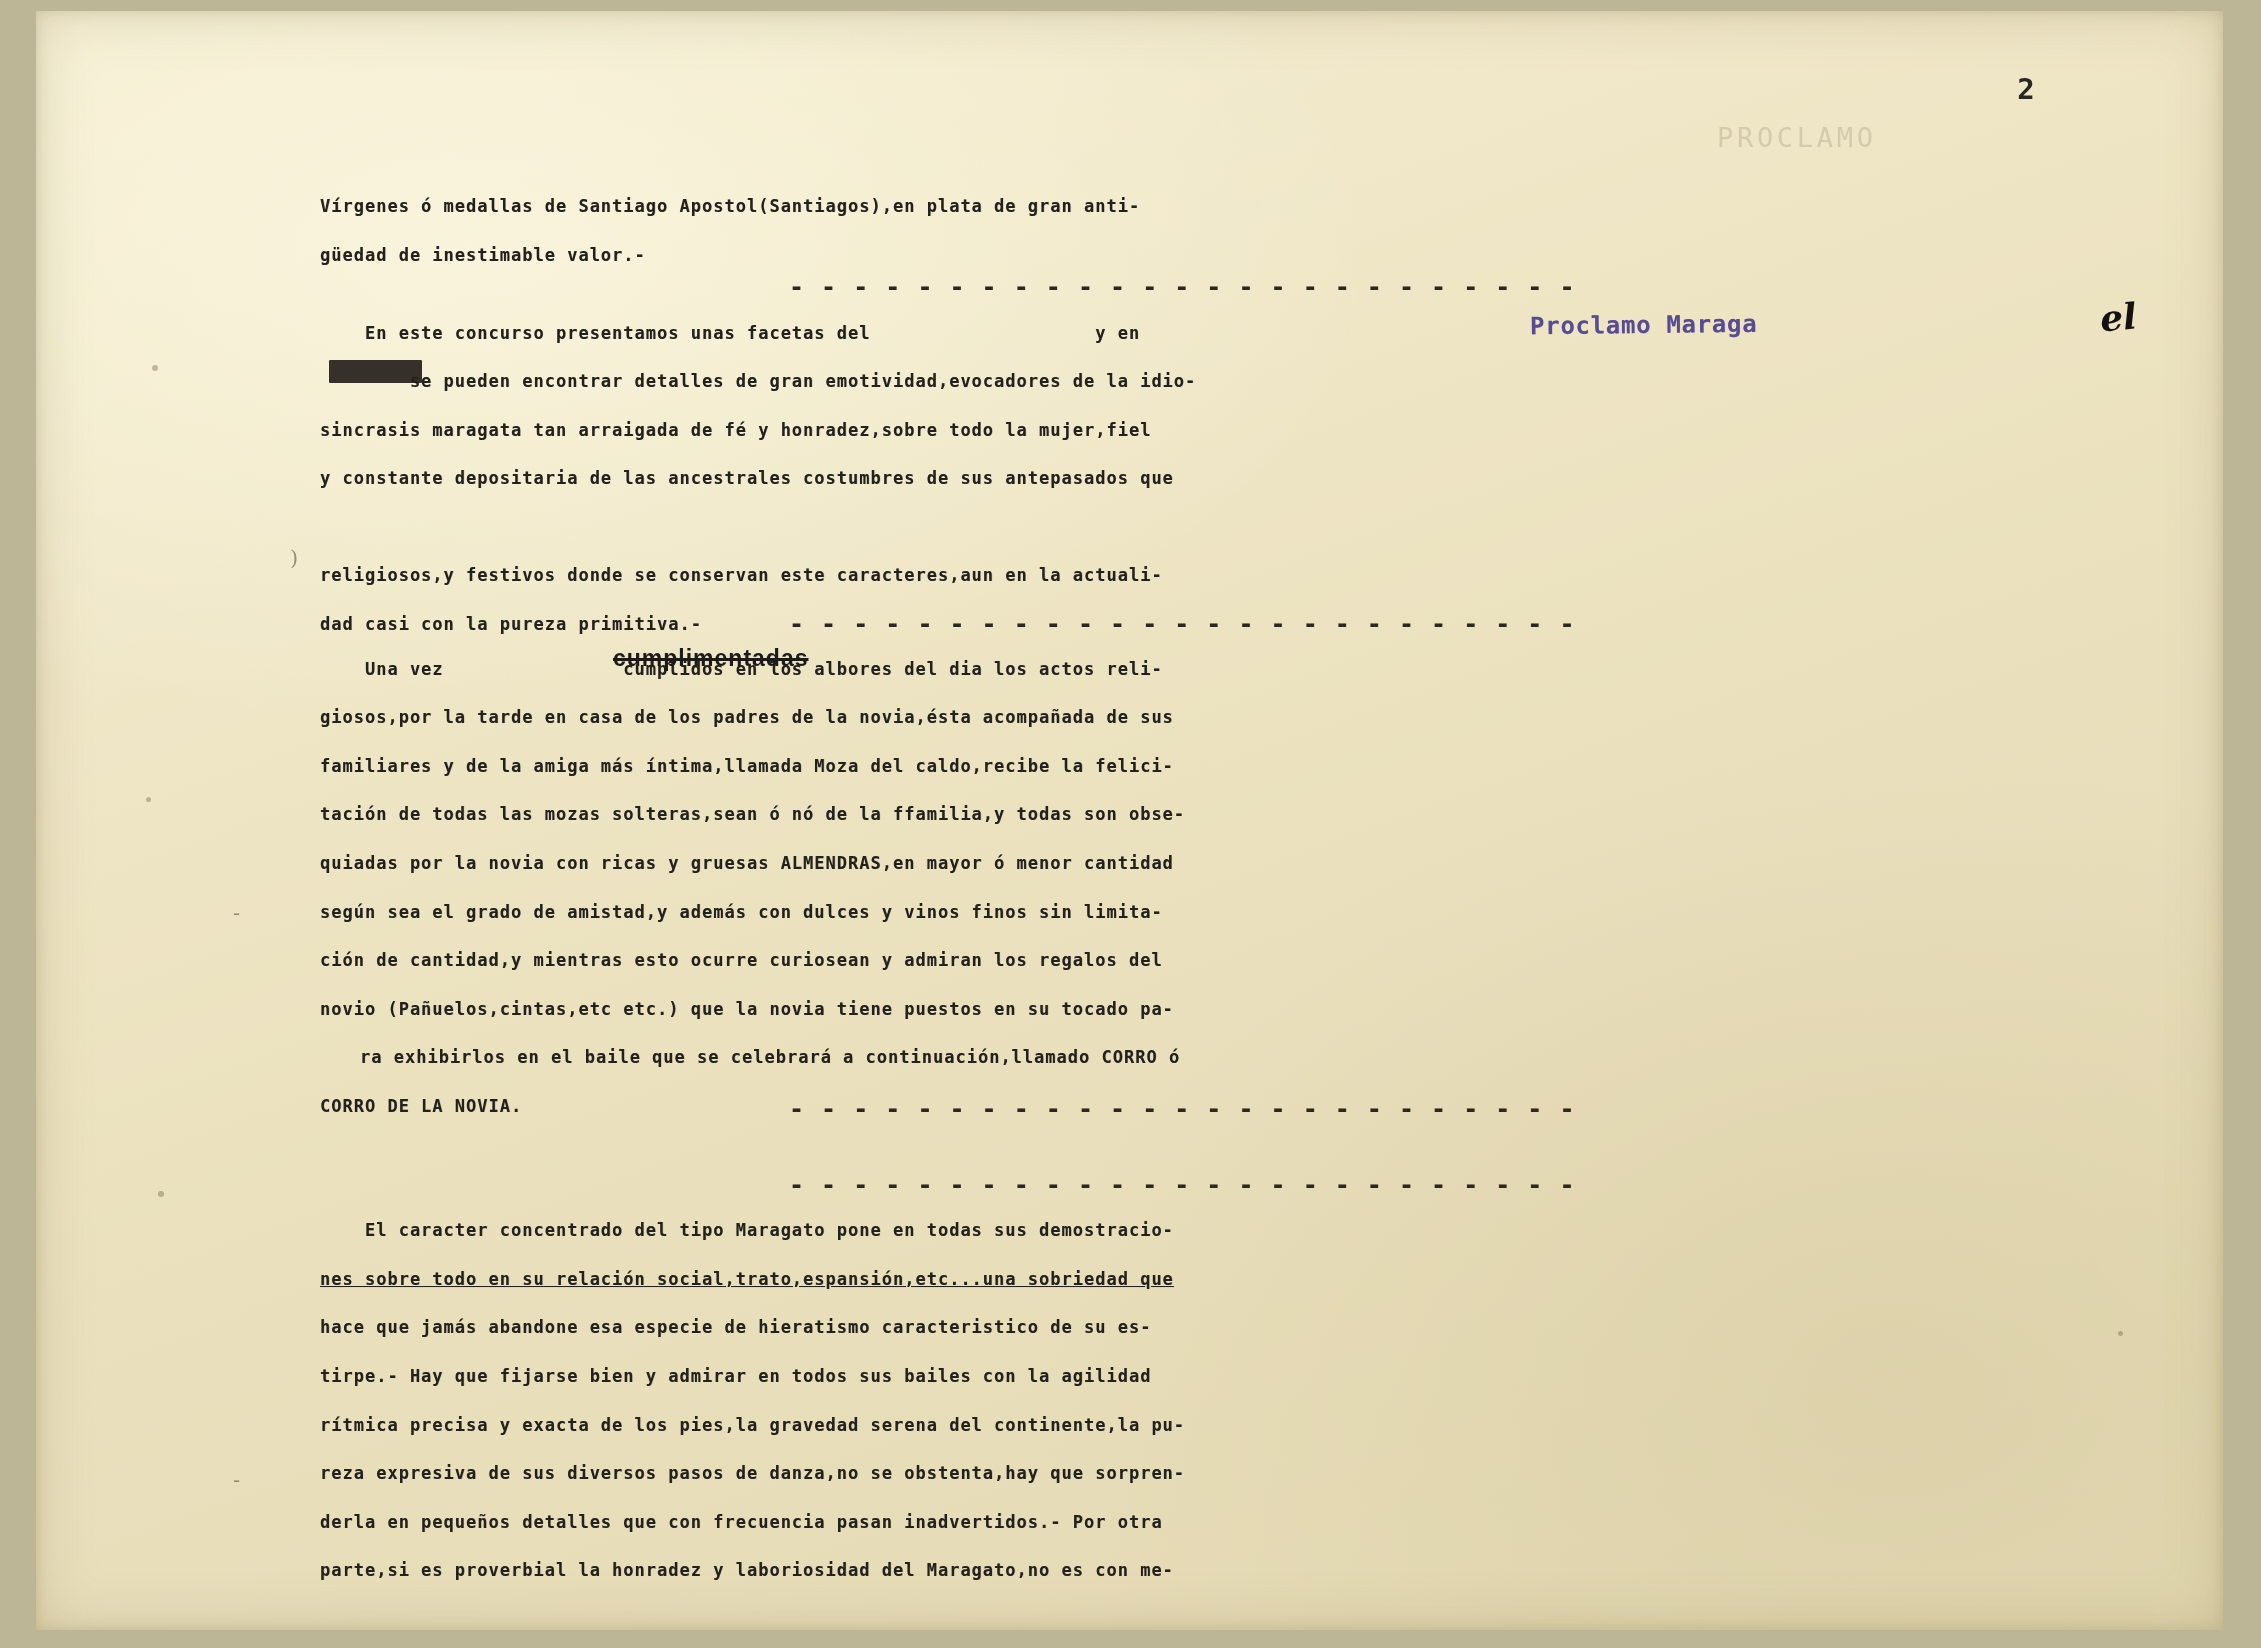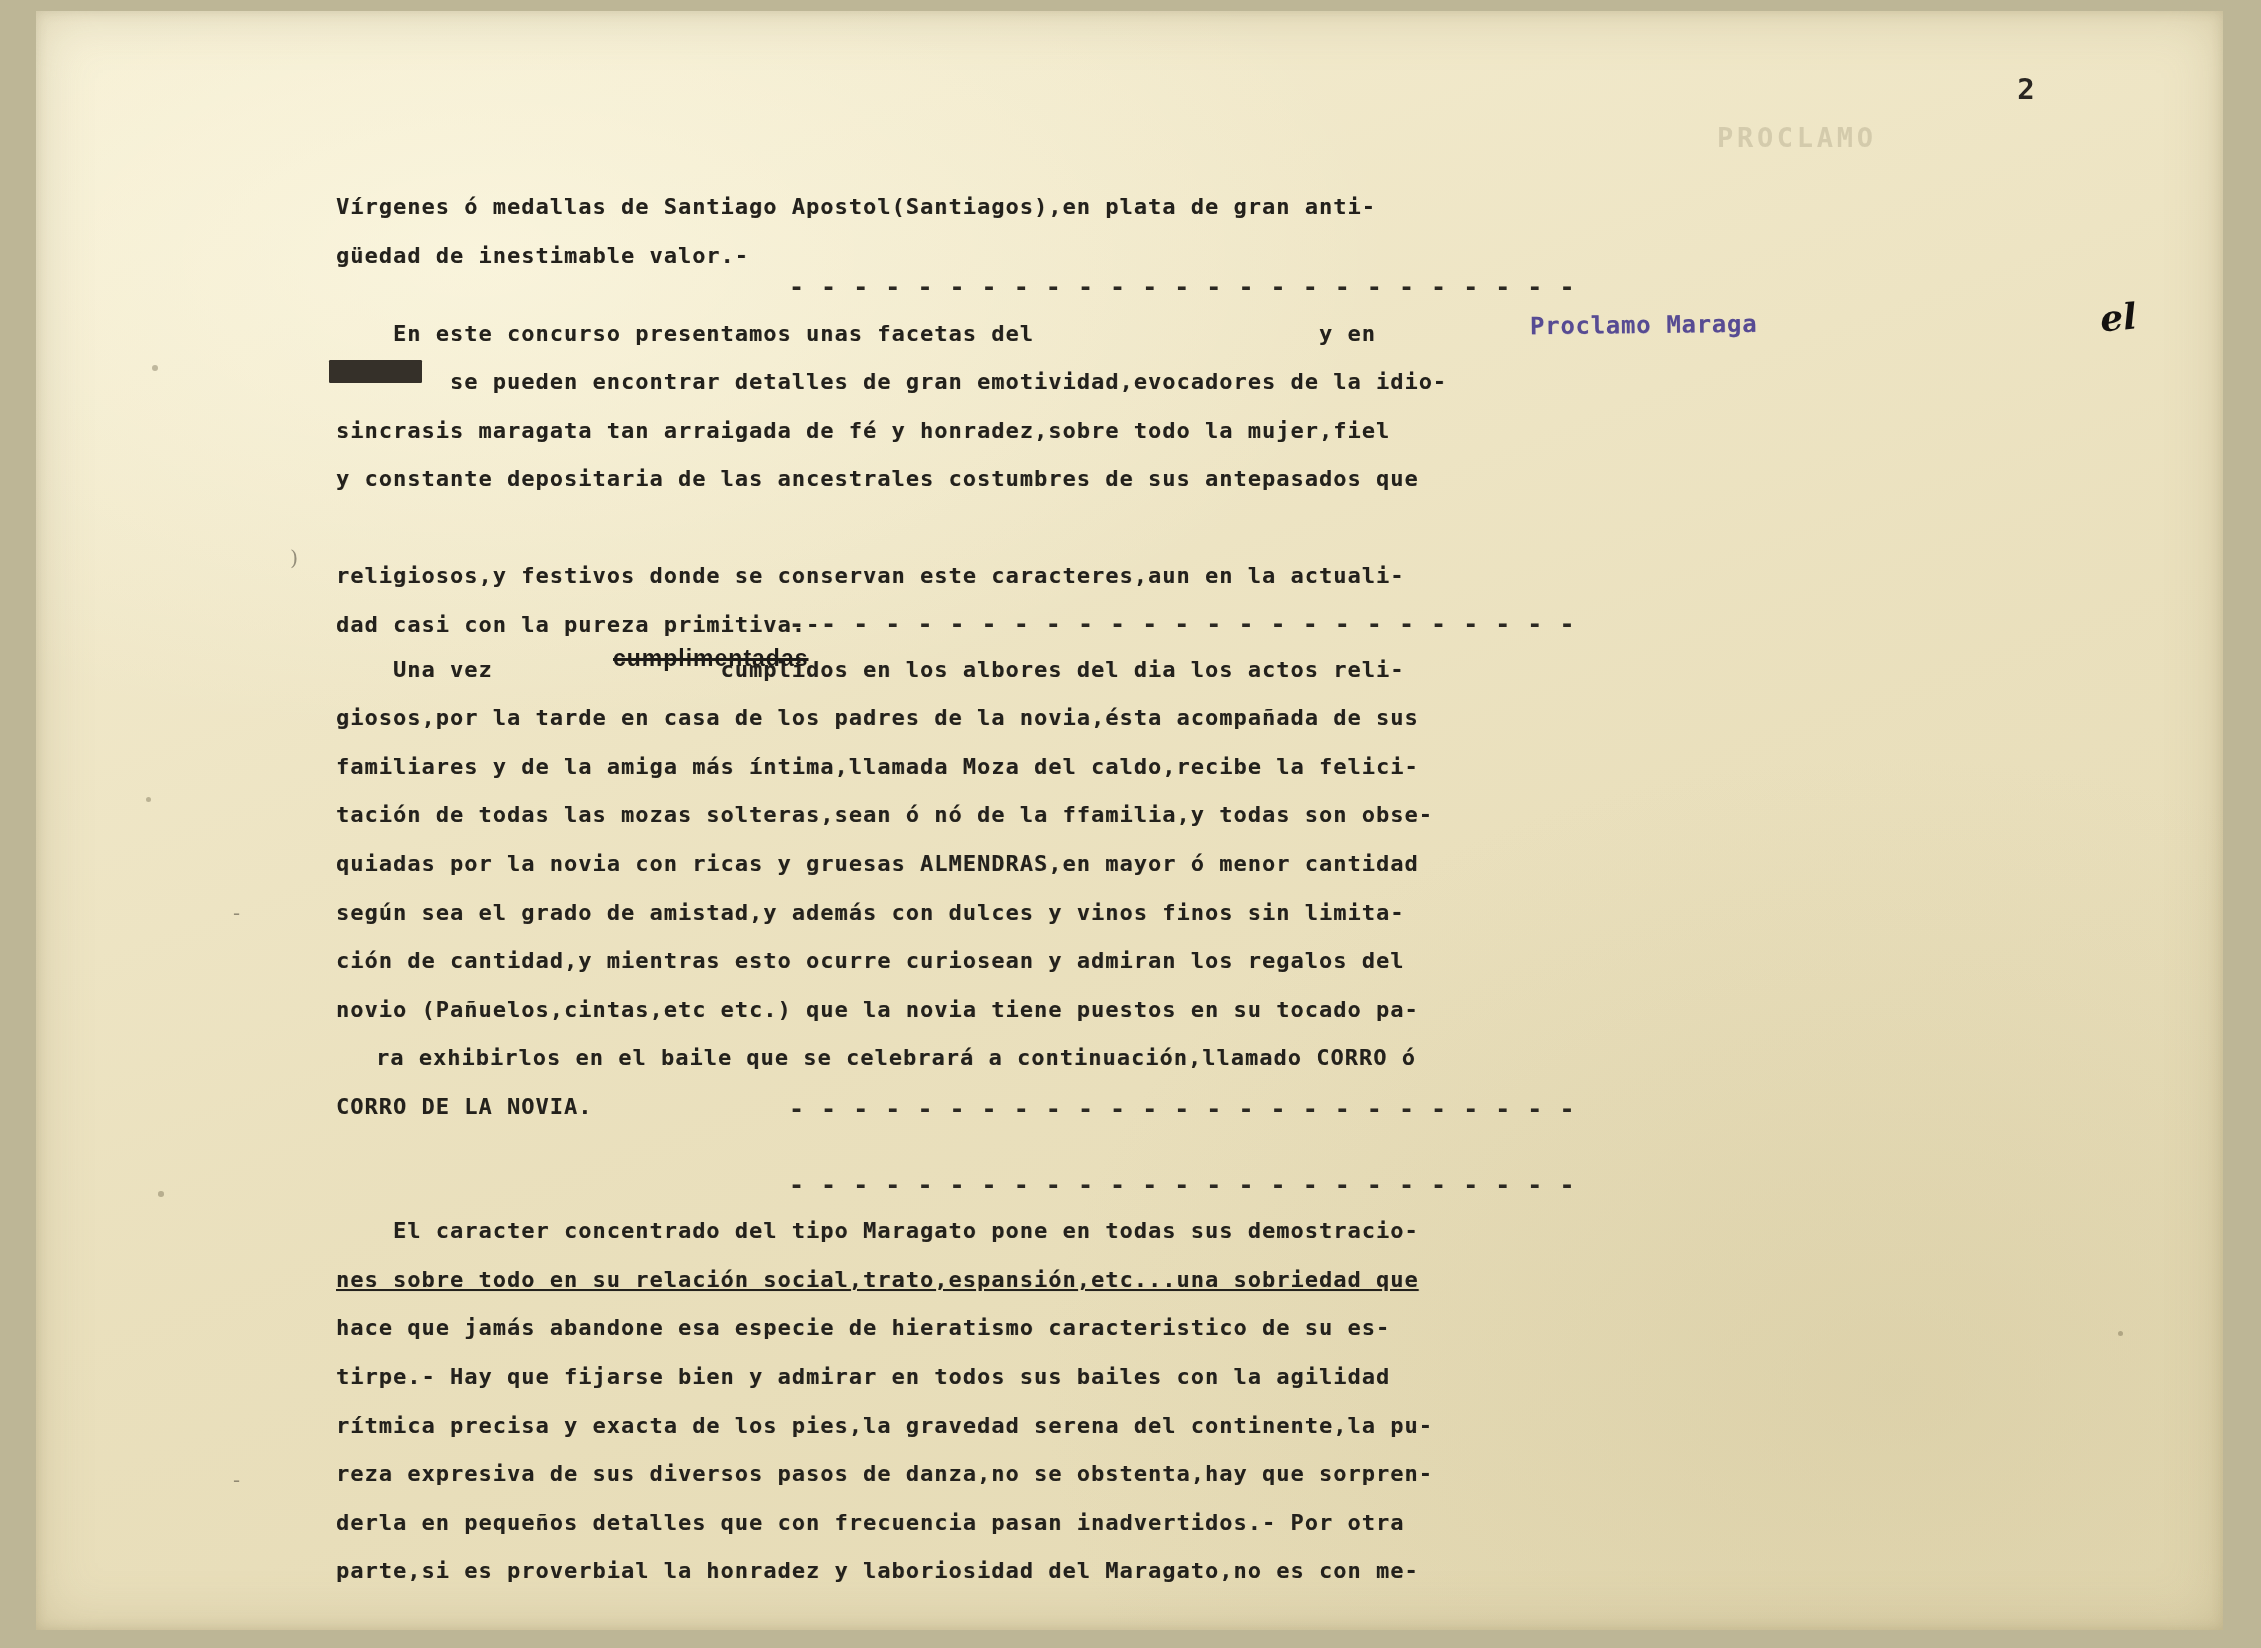--- a/index.html
+++ b/index.html
@@ -58,22 +58,22 @@
   .typed {
     position: absolute;
     font-family: "DejaVu Sans Mono", "Liberation Mono", monospace;
     color: #23211c;
     white-space: pre;
     letter-spacing: 1px;
     font-weight: 700;
     text-shadow: 0.4px 0.2px 0 rgba(40,36,28,0.28);
   }
   .body-text {
-    left: 300px;
-    font-size: 22px;
+    left: 284px;
+    font-size: 17px;
     line-height: 49px;
   }
   .page-number {
     position: absolute;
     right: 187px;
     top: 61px;
     font-family: "DejaVu Sans Mono", "Liberation Mono", monospace;
     font-size: 29px;
     font-weight: 700;
     color: #2a2722;
@@ -138,21 +138,21 @@
   .speck {
     position: absolute;
     background: rgba(90,80,55,0.35);
     border-radius: 50%;
   }
   
   .ghost {
     position: absolute;
     font-family: "DejaVu Sans Mono", "Liberation Mono", monospace;
     font-size: 27px;
-    font-weight: 700;
+    font-weight: 400;
     letter-spacing: 3.7px;
     color: rgba(120,110,80,0.22);
     white-space: pre;
   }
 </style>
 </head>
 <body>
 
 <div class="page-frame">
   <div class="sheet">

